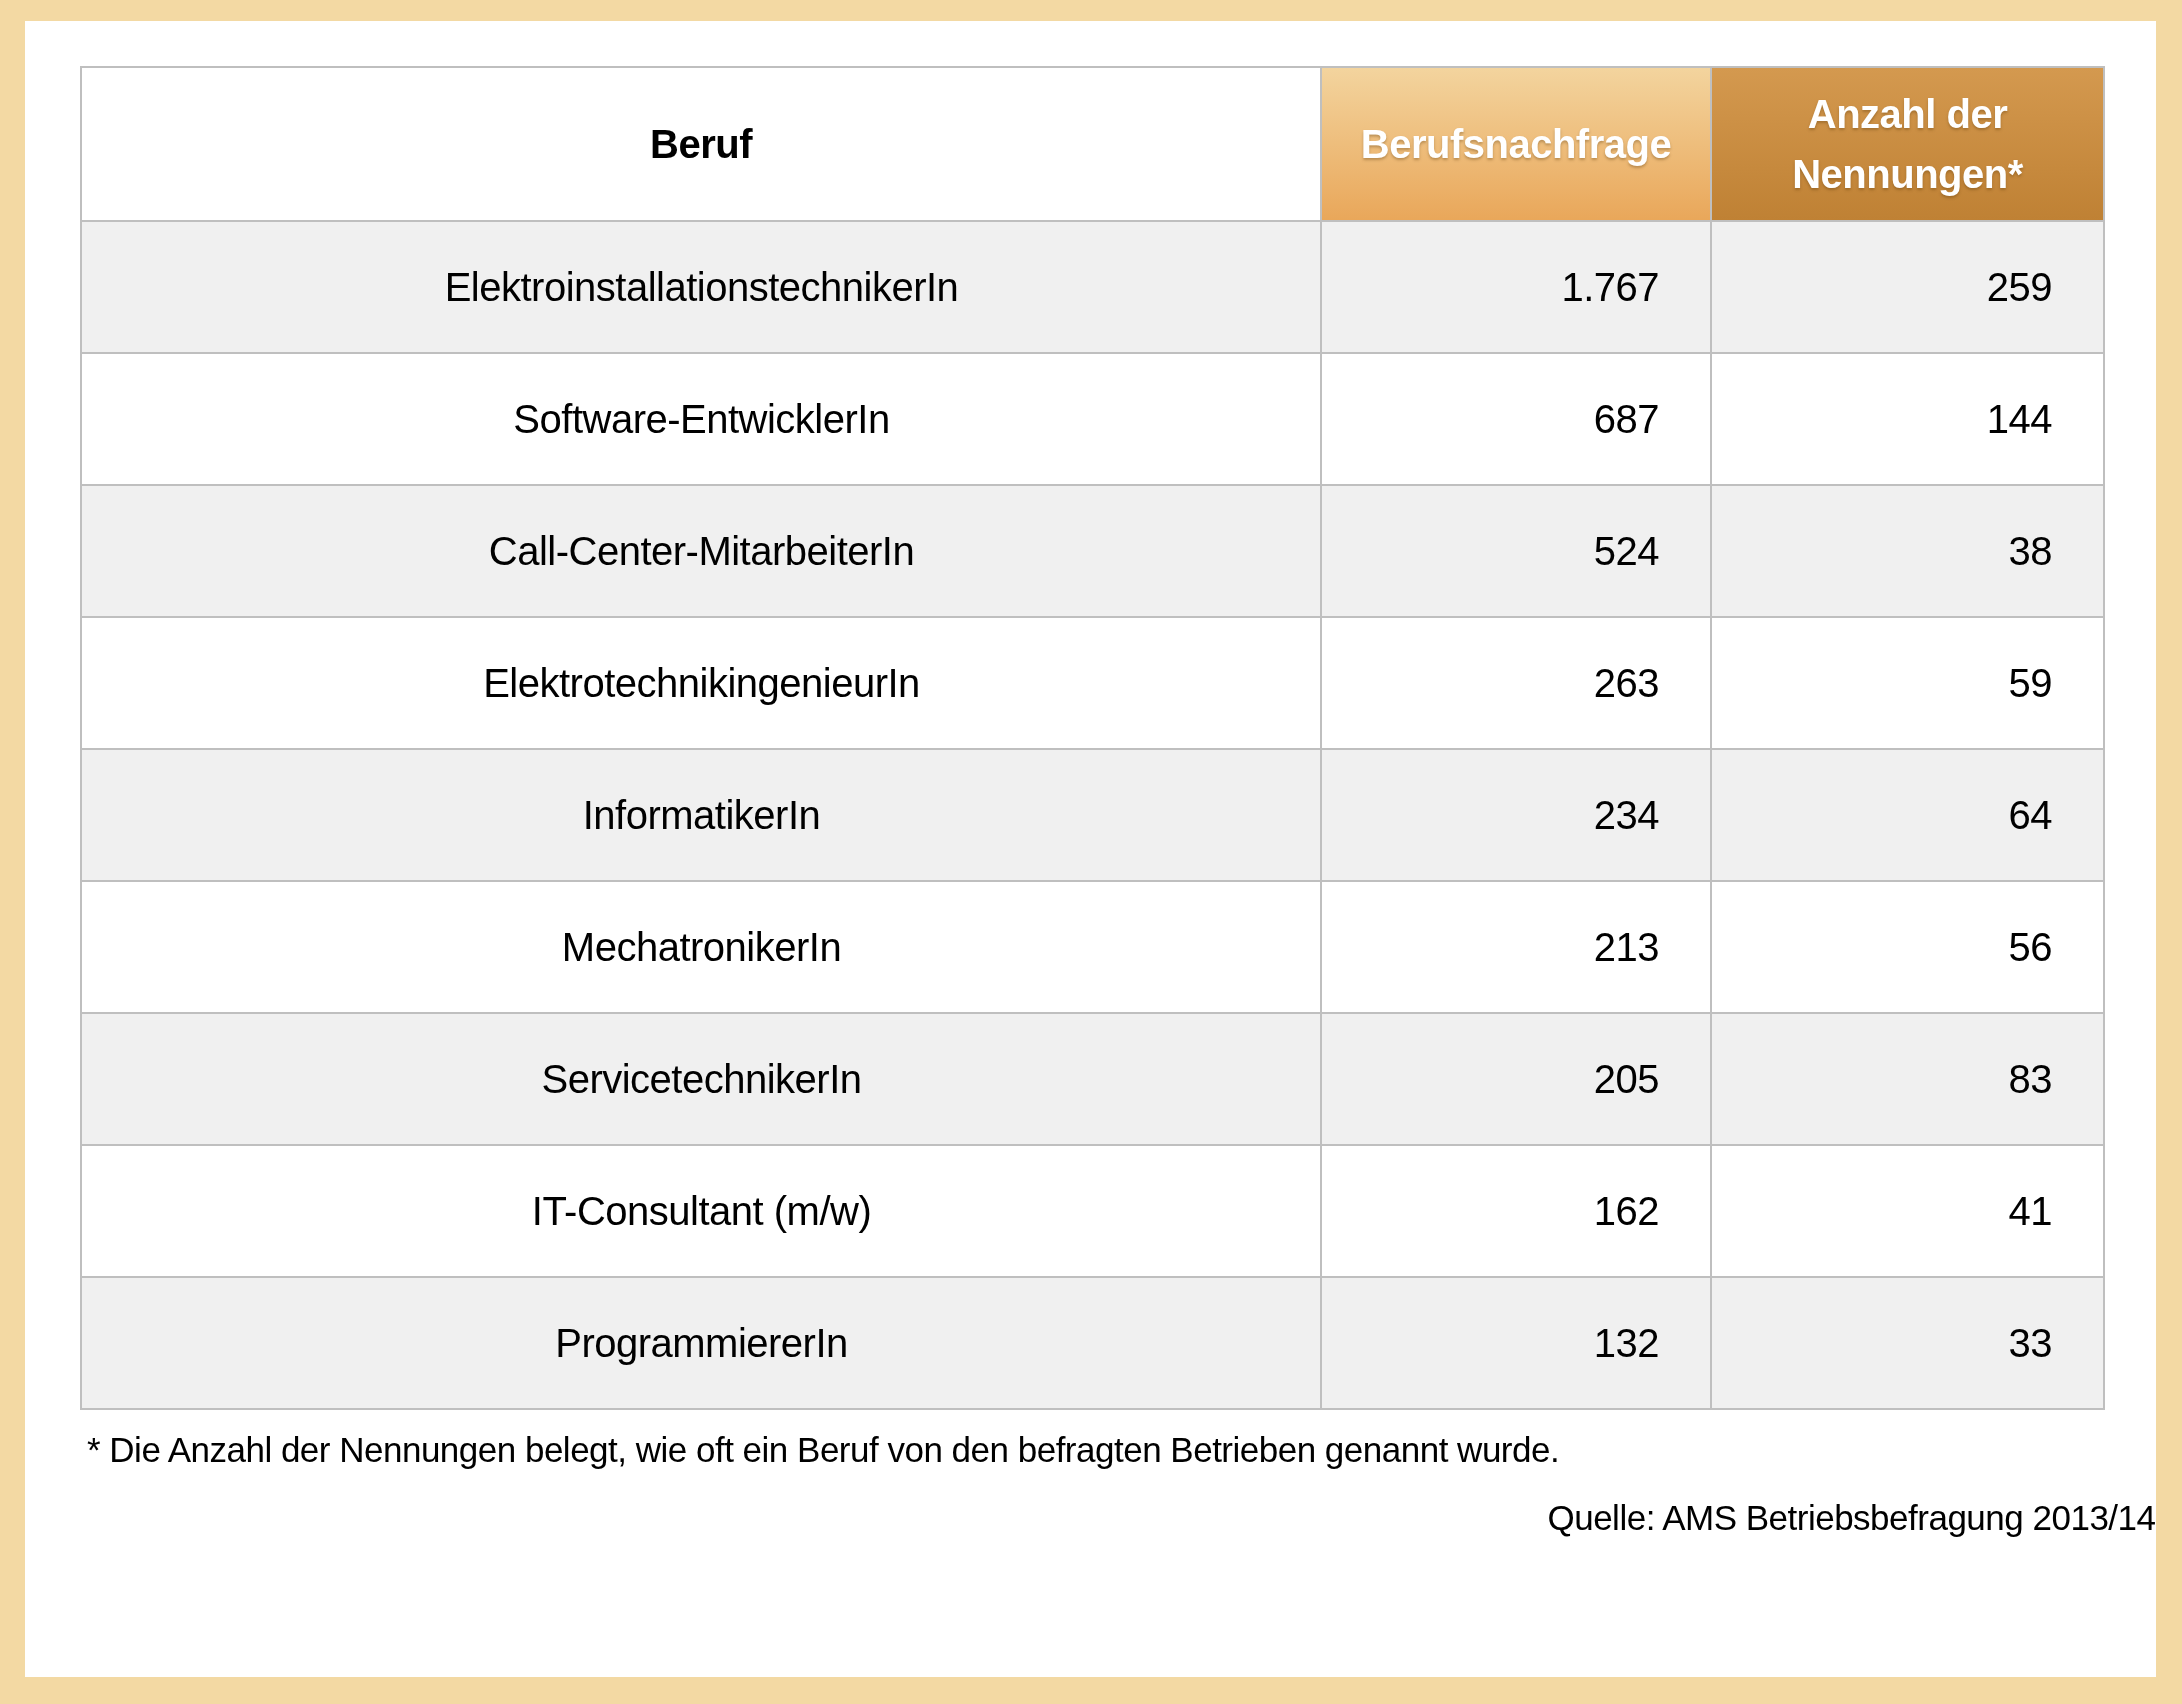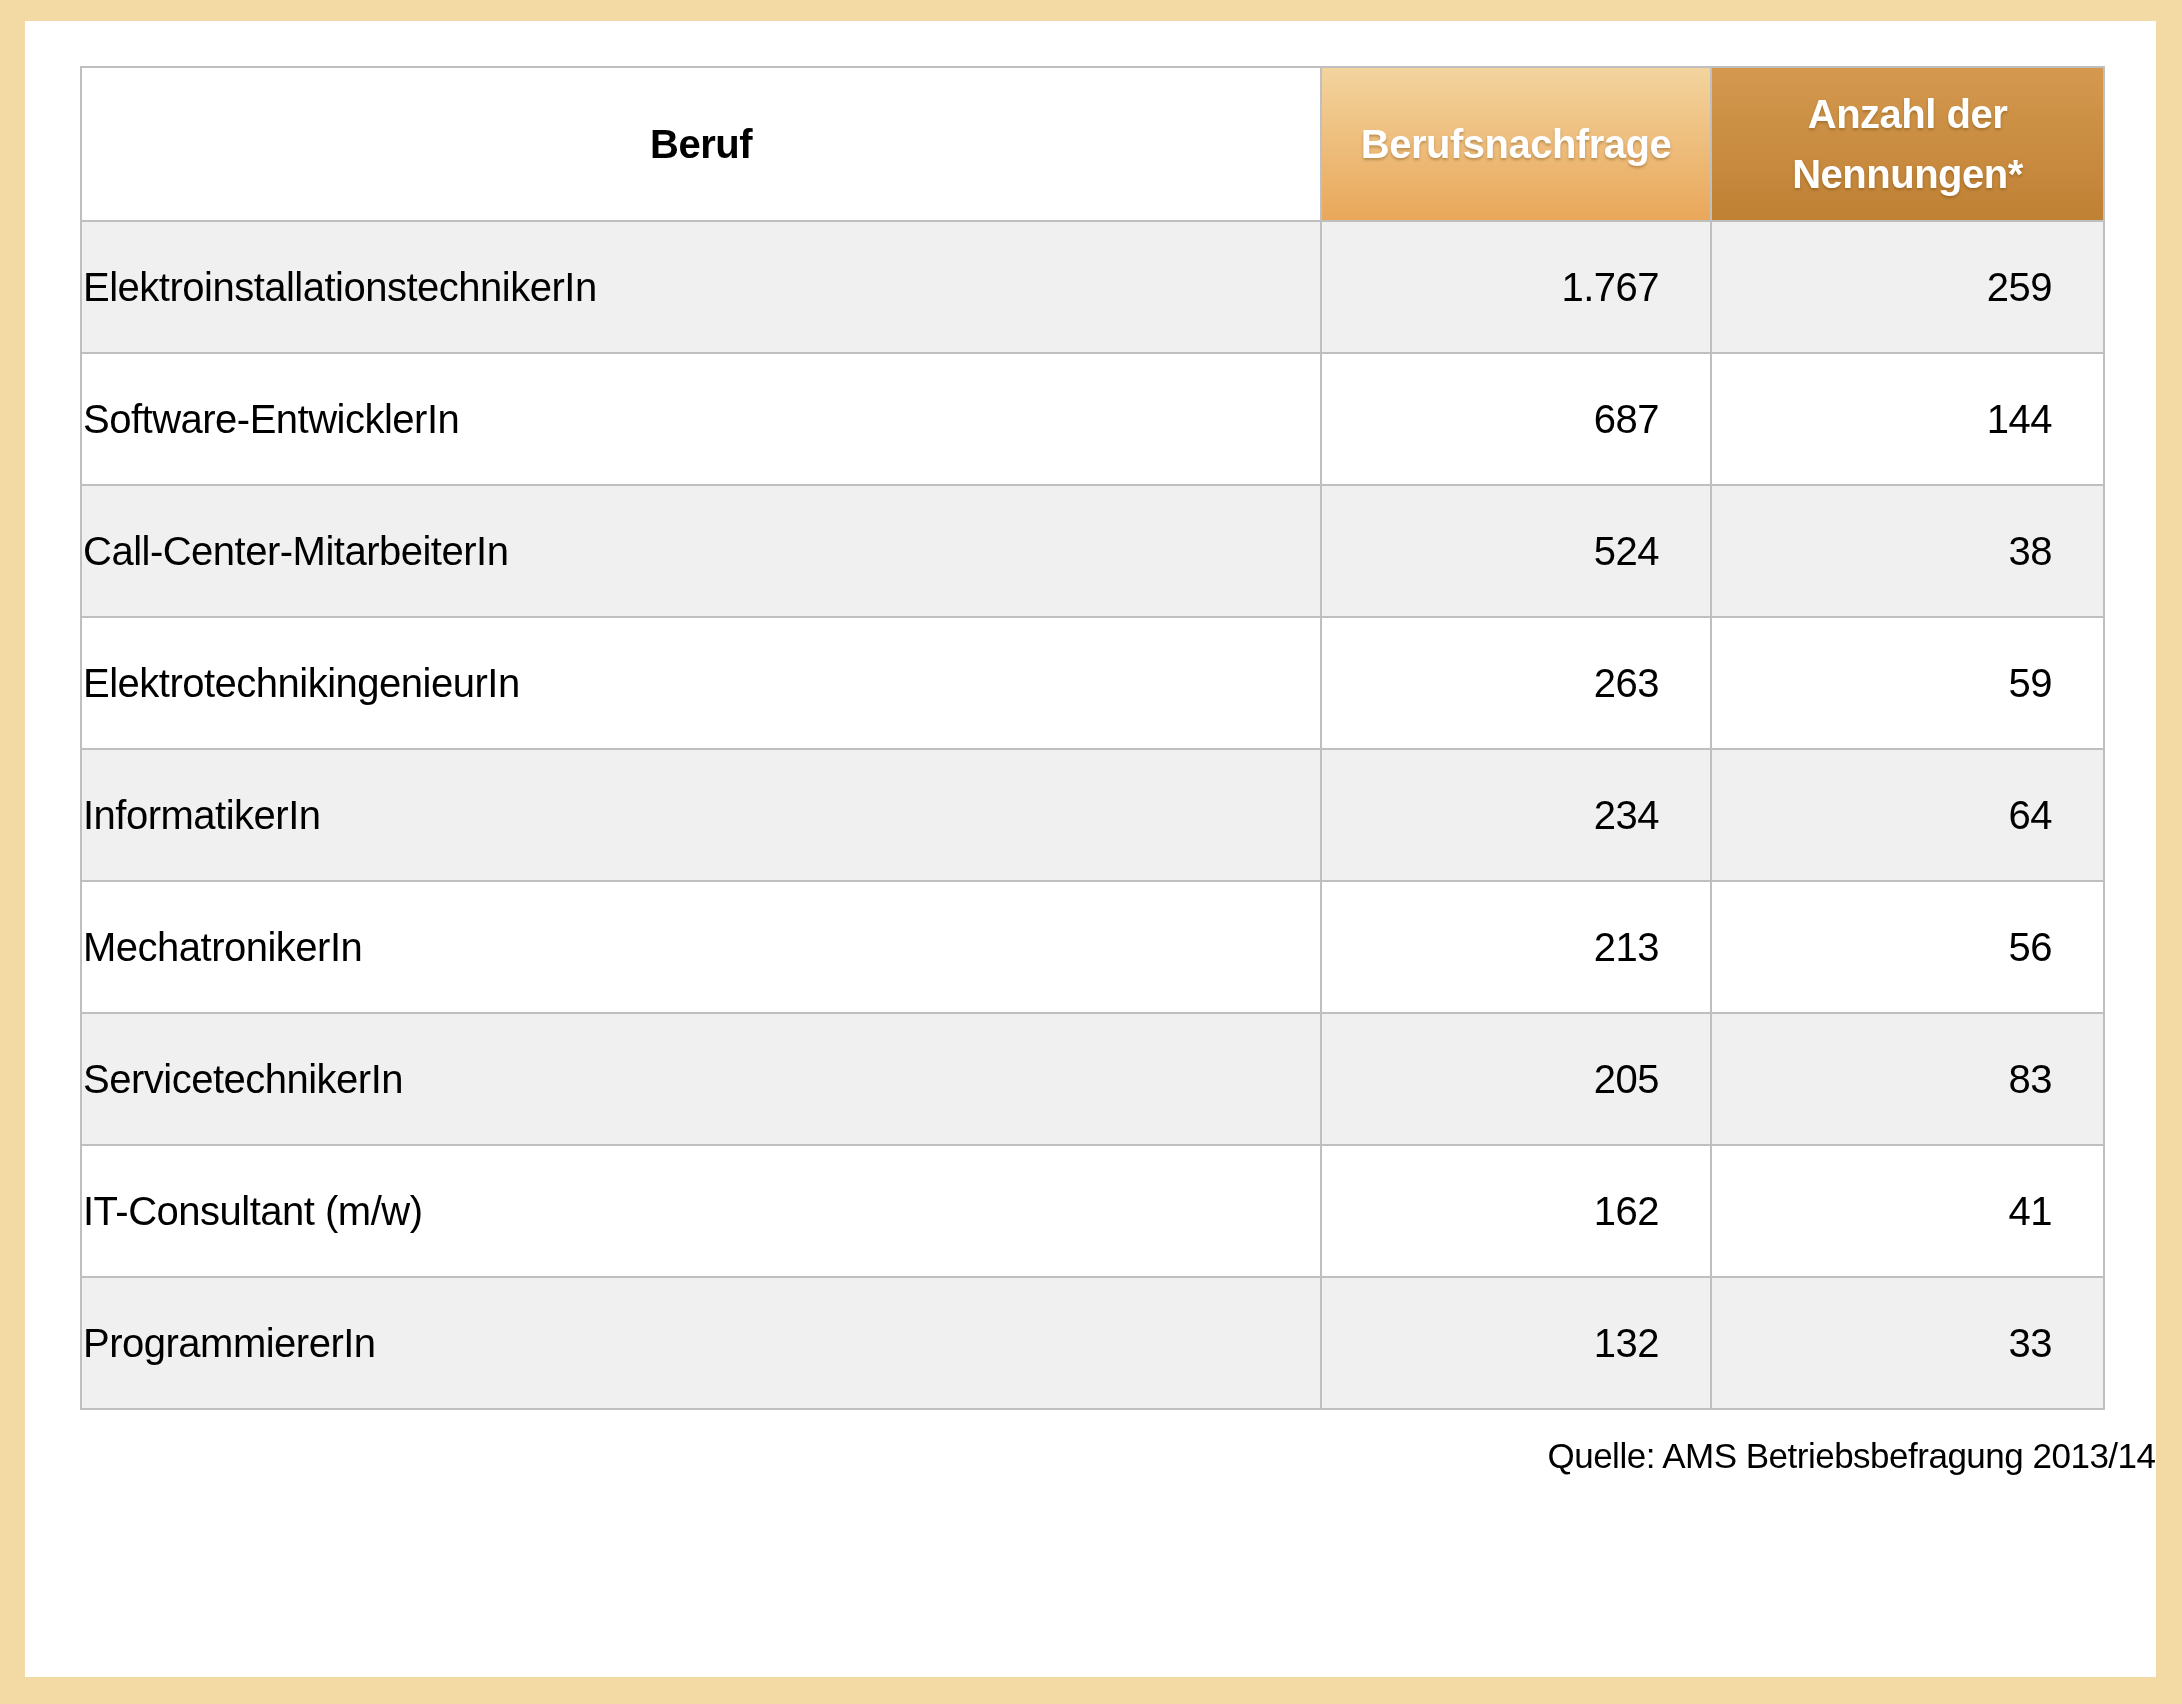--- a/index.html
+++ b/index.html
@@ -66,21 +66,21 @@
     border-top:8.3px solid var(--h2-border);
     border-bottom:4.6px solid var(--h2-border);
   }
   th.head-nennungen{
     background:linear-gradient(180deg,var(--h3-top),var(--h3-bottom));
     border:3.7px solid var(--h3-border);
     border-top:8.3px solid var(--h3-border);
     border-bottom:4.6px solid var(--h3-border);
   }
   td.job{
-    text-align:left;
+    text-align:center;
     padding-left:1px;
   }
   td.num{
     text-align:right;
     padding-right:51px;
   }
   .footnote{
     margin:18.4px 0 0 62px;
     font-size:35px;
     letter-spacing:-0.5px;
@@ -154,16 +154,17 @@
         <td class="num">41</td>
       </tr>
       <tr>
         <td class="job">ProgrammiererIn</td>
         <td class="num">132</td>
         <td class="num">33</td>
       </tr>
     </tbody>
   </table>
 
+  <div class="footnote">* Die Anzahl der Nennungen belegt, wie oft ein Beruf von den befragten Betrieben genannt wurde.</div>
   <div class="source">Quelle: AMS Betriebsbefragung 2013/14</div>
 
 </div>
 
 
 </body></html>

